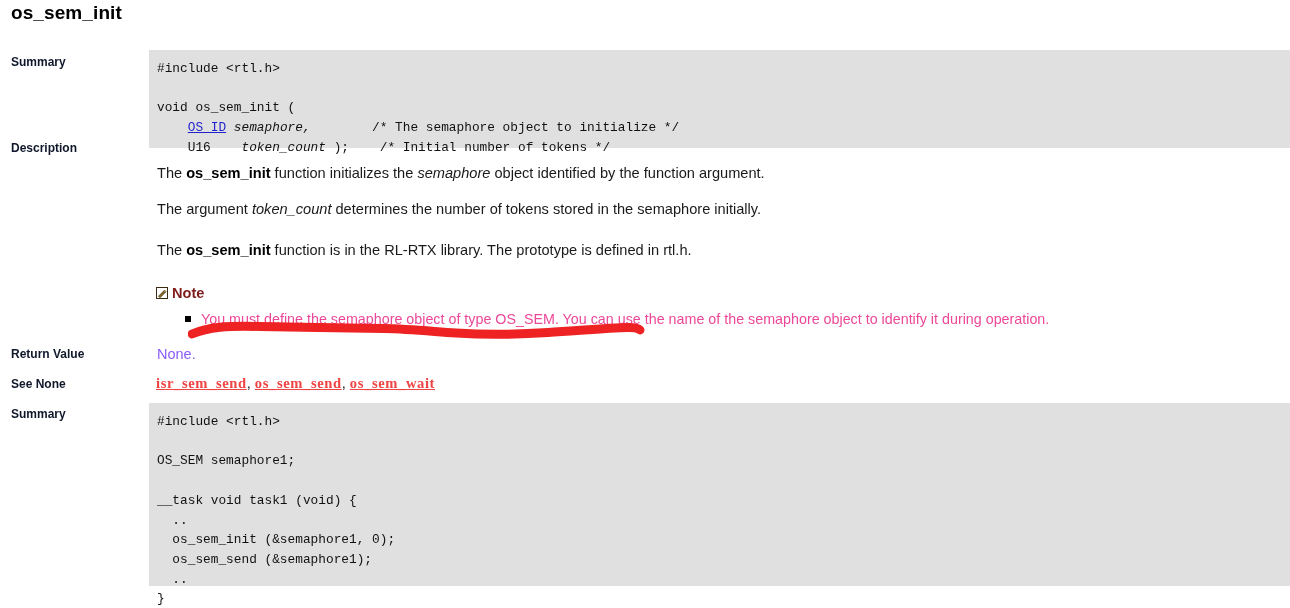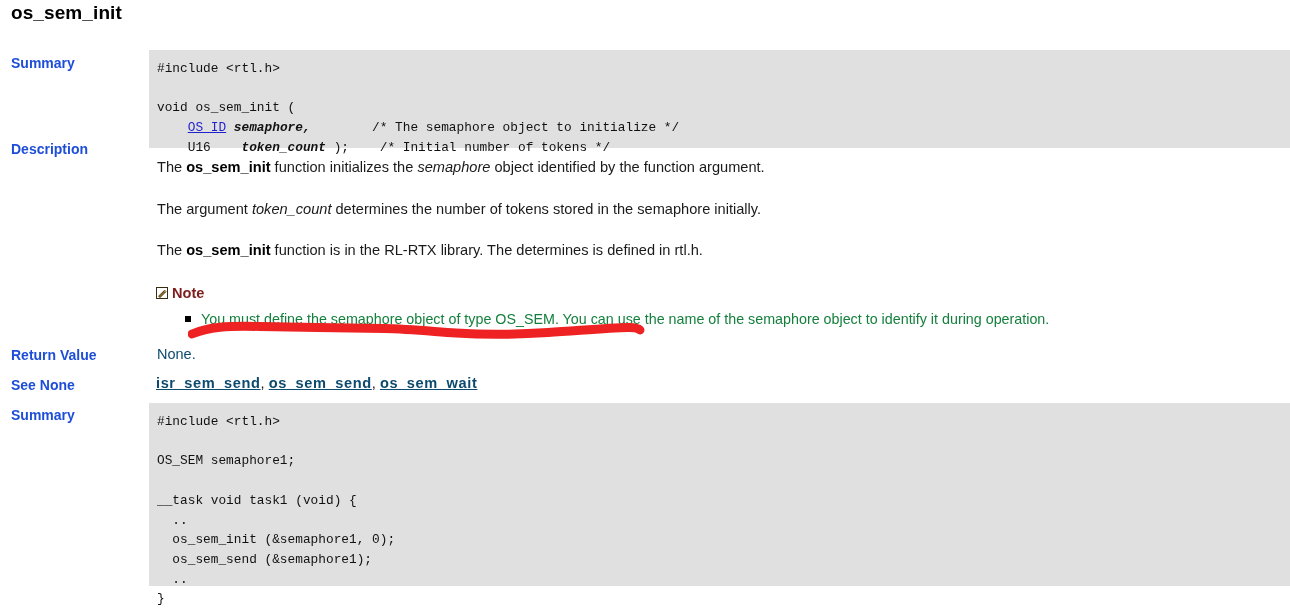--- a/index.html
+++ b/index.html
@@ -24,23 +24,23 @@
     font-size: 19px;
     font-weight: bold;
     letter-spacing: 0.1px;
     color: #000;
   }
 
   
   .row-label {
     position: absolute;
     left: 11px;
-    font-size: 14px;
+    font-size: 12px;
     font-weight: bold;
-    color: #1d4ed8;
+    color: #0f172a;
     white-space: nowrap;
   }
 
   
   .code-block {
     position: absolute;
     left: 149px;
     right: 0;
     background: #e0e0e0;
     font-family: "Liberation Mono", "DejaVu Sans Mono", monospace;
@@ -48,21 +48,21 @@
     line-height: 19.7px;
     color: #111;
     white-space: pre;
     padding: 9px 0 15px 8px;
     box-sizing: border-box;
   }
   .code-block .ln { display: block; min-height: 19.7px; }
   .code-link {
     color: #2222cc;
   }
-  .code-italic { font-style: italic; font-weight: bold; }
+  .code-italic { font-style: italic; }
 
   
   .para {
     position: absolute;
     left: 157px;
     font-size: 14.6px;
     line-height: 18px;
     color: #1a1a1a;
     white-space: nowrap;
   }
@@ -83,55 +83,56 @@
     display: inline-block;
     vertical-align: -1px;
     margin-right: 4px;
   }
   #note-list {
     position: absolute;
     left: 185px;
     top: 310px;
     font-size: 14.3px;
     line-height: 18px;
-    color: #15803d;
+    color: #ec4899;
     white-space: nowrap;
   }
   #note-bullet {
     display: inline-block;
     width: 6px;
     height: 6px;
     background: #000;
     margin-right: 10px;
     vertical-align: 2px;
   }
 
   
   #return-value-text {
     position: absolute;
     left: 157px;
     top: 346px;
     font-size: 14.5px;
-    color: #0c4a6e;
+    color: #8b5cf6;
   }
 
   
   #see-also-links {
     position: absolute;
     left: 156px;
     top: 375px;
     font-size: 14.6px;
     white-space: nowrap;
     color: #1a1a1a;
   }
   #see-also-links a {
-    color: #0c4a6e;
+    color: #ef4444;
     font-weight: bold;
     text-decoration: underline;
     letter-spacing: 0.6px;
+    font-family: Liberation Serif, serif;
   }
   .sep { color: #1a1a1a; font-weight: normal; }
 
   
   #red-annotation {
     position: absolute;
     left: 188px;
     top: 320px;
     pointer-events: none;
   }
@@ -140,25 +141,25 @@
 <body>
 
 <div id="page-title">os_sem_init</div>
 
 <div class="row-label" style="top:55px;">Summary</div>
 
 <div class="code-block" id="summary-code" style="top:50px; height:98px;"><span class="ln">#include &lt;rtl.h&gt;</span><span class="ln">&nbsp;</span><span class="ln">void os_sem_init (</span><span class="ln">    <a class="code-link" href="#">OS_ID</a> <span class="code-italic">semaphore,</span>        /* The semaphore object to initialize */</span><span class="ln">    U16    <span class="code-italic">token_count</span> );    /* Initial number of tokens */</span></div>
 
 <div class="row-label" style="top:141px;">Description</div>
 
-<div class="para" style="top:158px;"><span>The </span><b>os_sem_init</b><span> function initializes the </span><i>semaphore</i><span> object identified by the function argument.</span></div>
+<div class="para" style="top:164px;"><span>The </span><b>os_sem_init</b><span> function initializes the </span><i>semaphore</i><span> object identified by the function argument.</span></div>
 
 <div class="para" style="top:200px;text-align:right;"><span>The argument </span><i>token_count</i><span> determines the number of tokens stored in the semaphore initially.</span></div>
 
-<div class="para" style="top:241px;"><span>The </span><b>os_sem_init</b><span> function is in the RL-RTX library. The determines is defined in rtl.h.</span></div>
+<div class="para" style="top:241px;"><span>The </span><b>os_sem_init</b><span> function is in the RL-RTX library. The prototype is defined in rtl.h.</span></div>
 
 <div id="note-heading">
   <span id="note-icon">
     <svg width="12" height="12" viewBox="0 0 12 12" aria-hidden="true">
       <rect x="0.5" y="0.5" width="11" height="11" fill="#ffffff" stroke="#3a2c10" stroke-width="1"></rect>
       <path d="M2.5 9.2 L7.6 4.1 L9.1 5.6 L4.0 10.7 Z" fill="#8a6a20" stroke="#3a2c10" stroke-width="0.7"></path>
       <path d="M7.6 4.1 L8.6 3.1 L10.1 4.6 L9.1 5.6 Z" fill="#d9c07a" stroke="#3a2c10" stroke-width="0.7"></path>
     </svg>
   </span><span>Note</span>
 </div>

